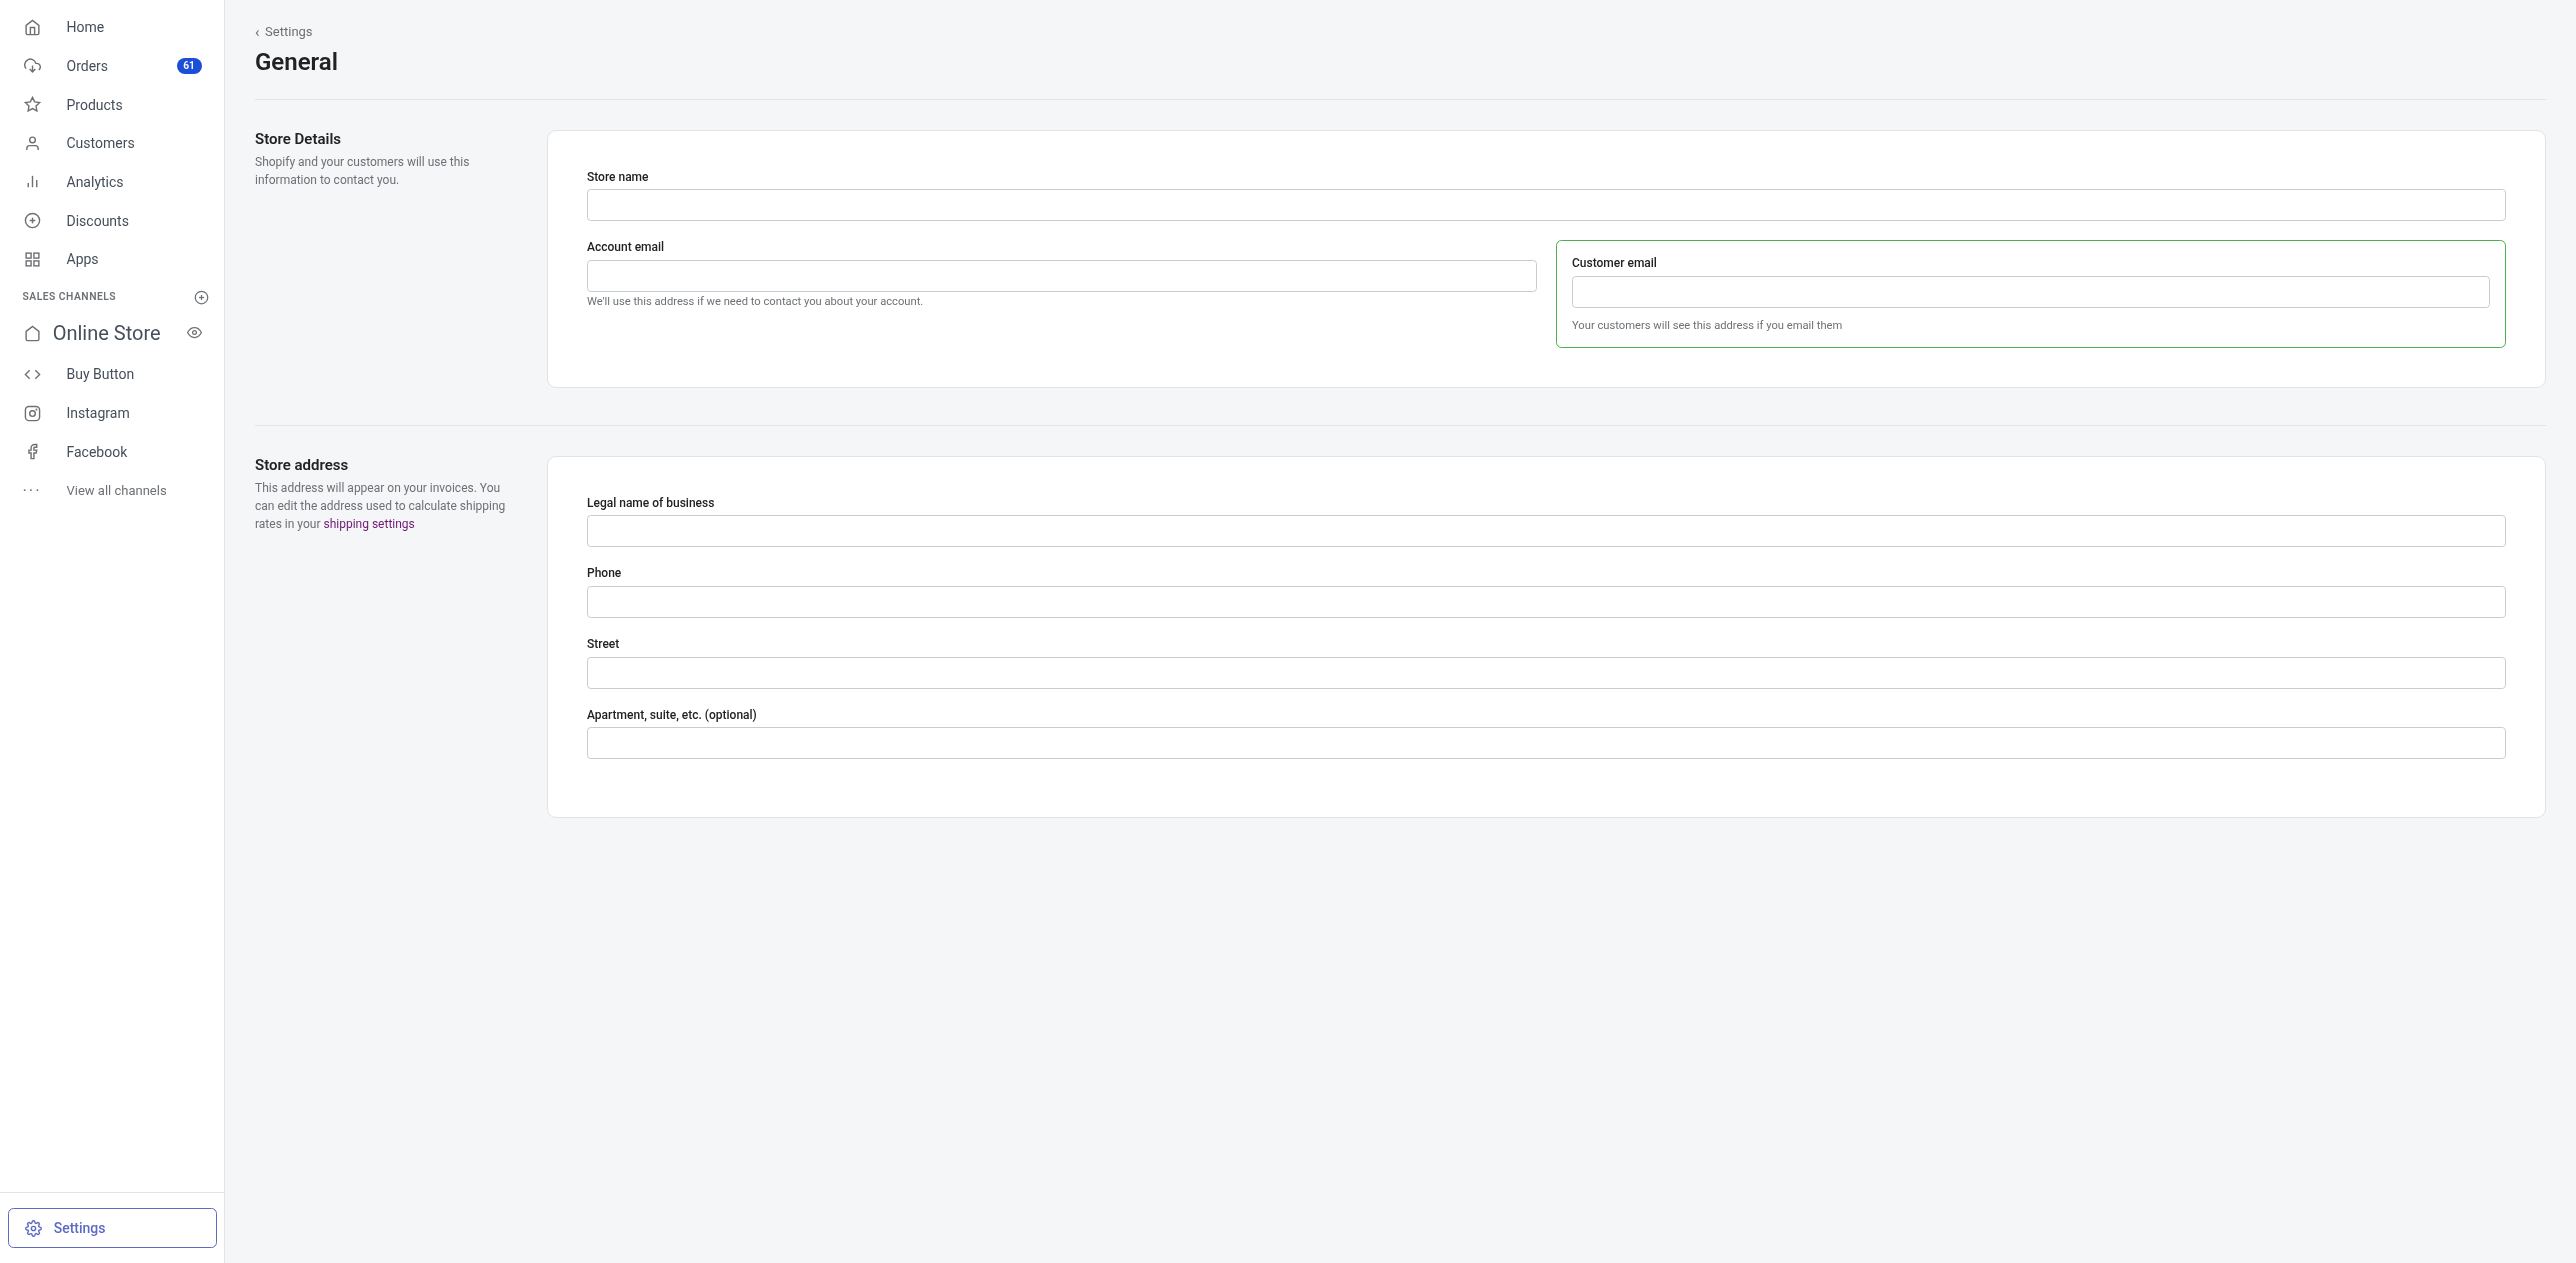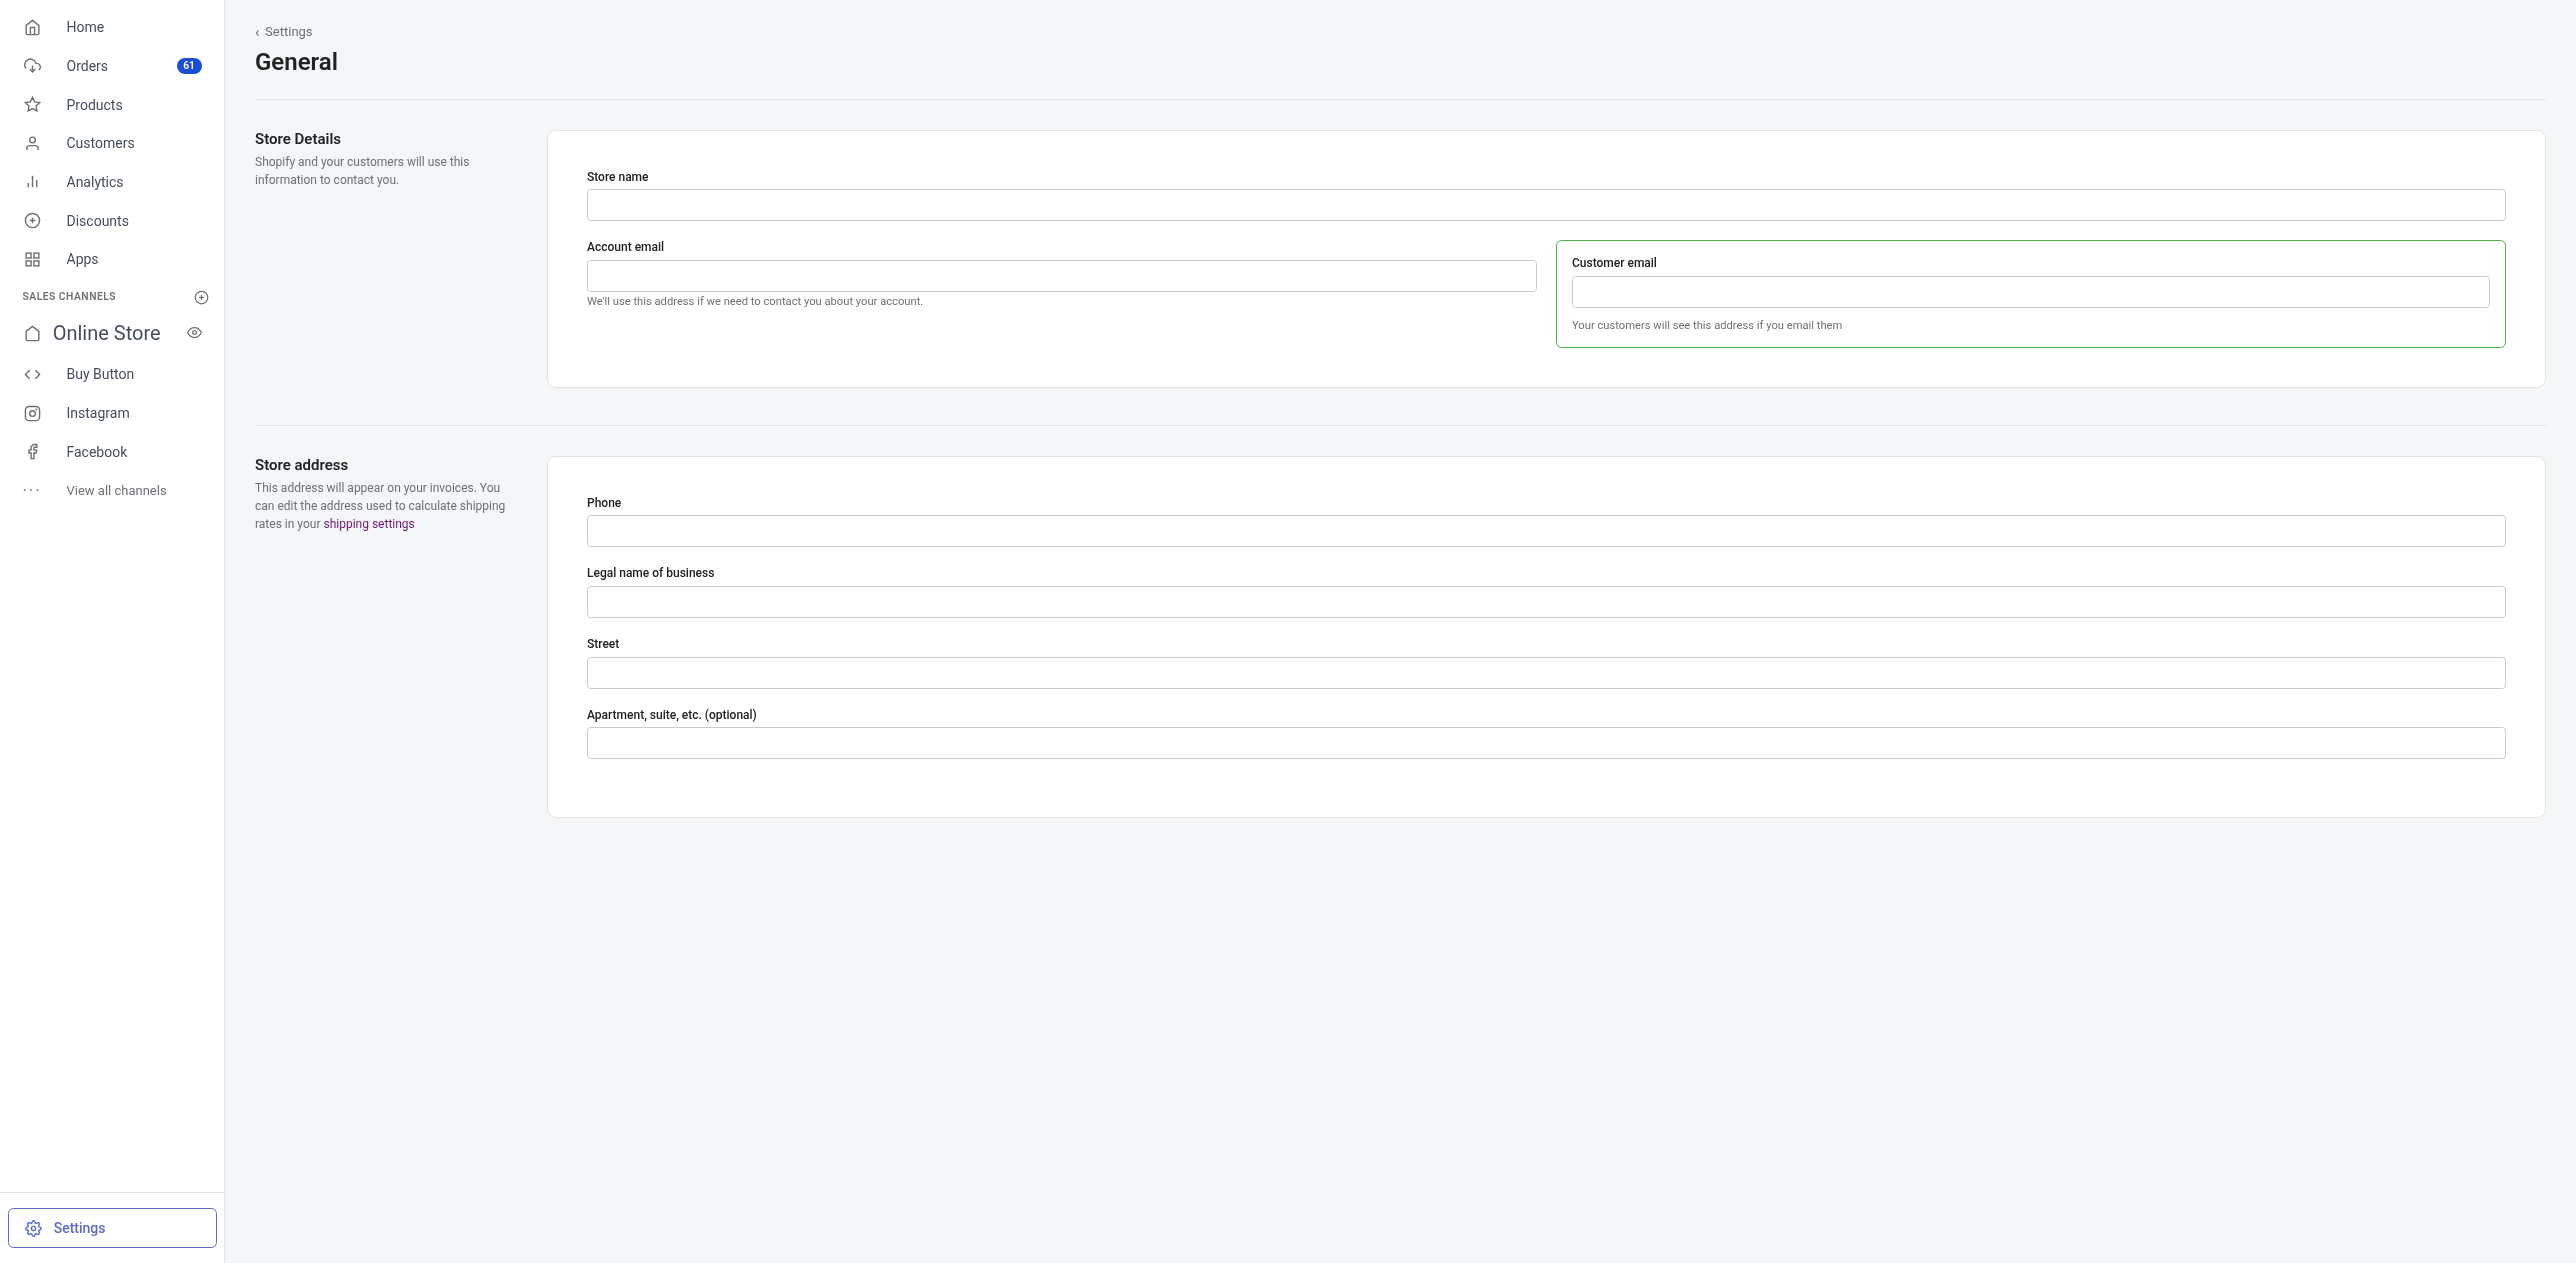--- a/index.html
+++ b/index.html
@@ -434,27 +434,27 @@
     <div class="section-description">
       <h2 class="section-title">Store address</h2>
       <p class="section-subtitle">
         <span>This address will appear on your invoices. You can edit the address used to calculate shipping rates in your</span>
         <a href="#" style="color:#701a75; text-decoration:none;margin-top:8px;">shipping settings</a>
       </p>
     </div>
     <div class="section-card">
 
       <div class="form-group">
+        <label class="form-label">Legal name of business</label>
+        <input class="form-input" type="text" style="">
+      </div>
+
+      <div class="form-group">
         <label class="form-label">Phone</label>
         <input class="form-input" type="tel" style="">
-      </div>
-
-      <div class="form-group">
-        <label class="form-label">Legal name of business</label>
-        <input class="form-input" type="text" style="">
       </div>
 
       <div class="form-group">
         <label class="form-label">Street</label>
         <input class="form-input" type="text" style="">
       </div>
 
       <div class="form-group">
         <label class="form-label">Apartment, suite, etc. (optional)</label>
         <input class="form-input" type="text" style="">

